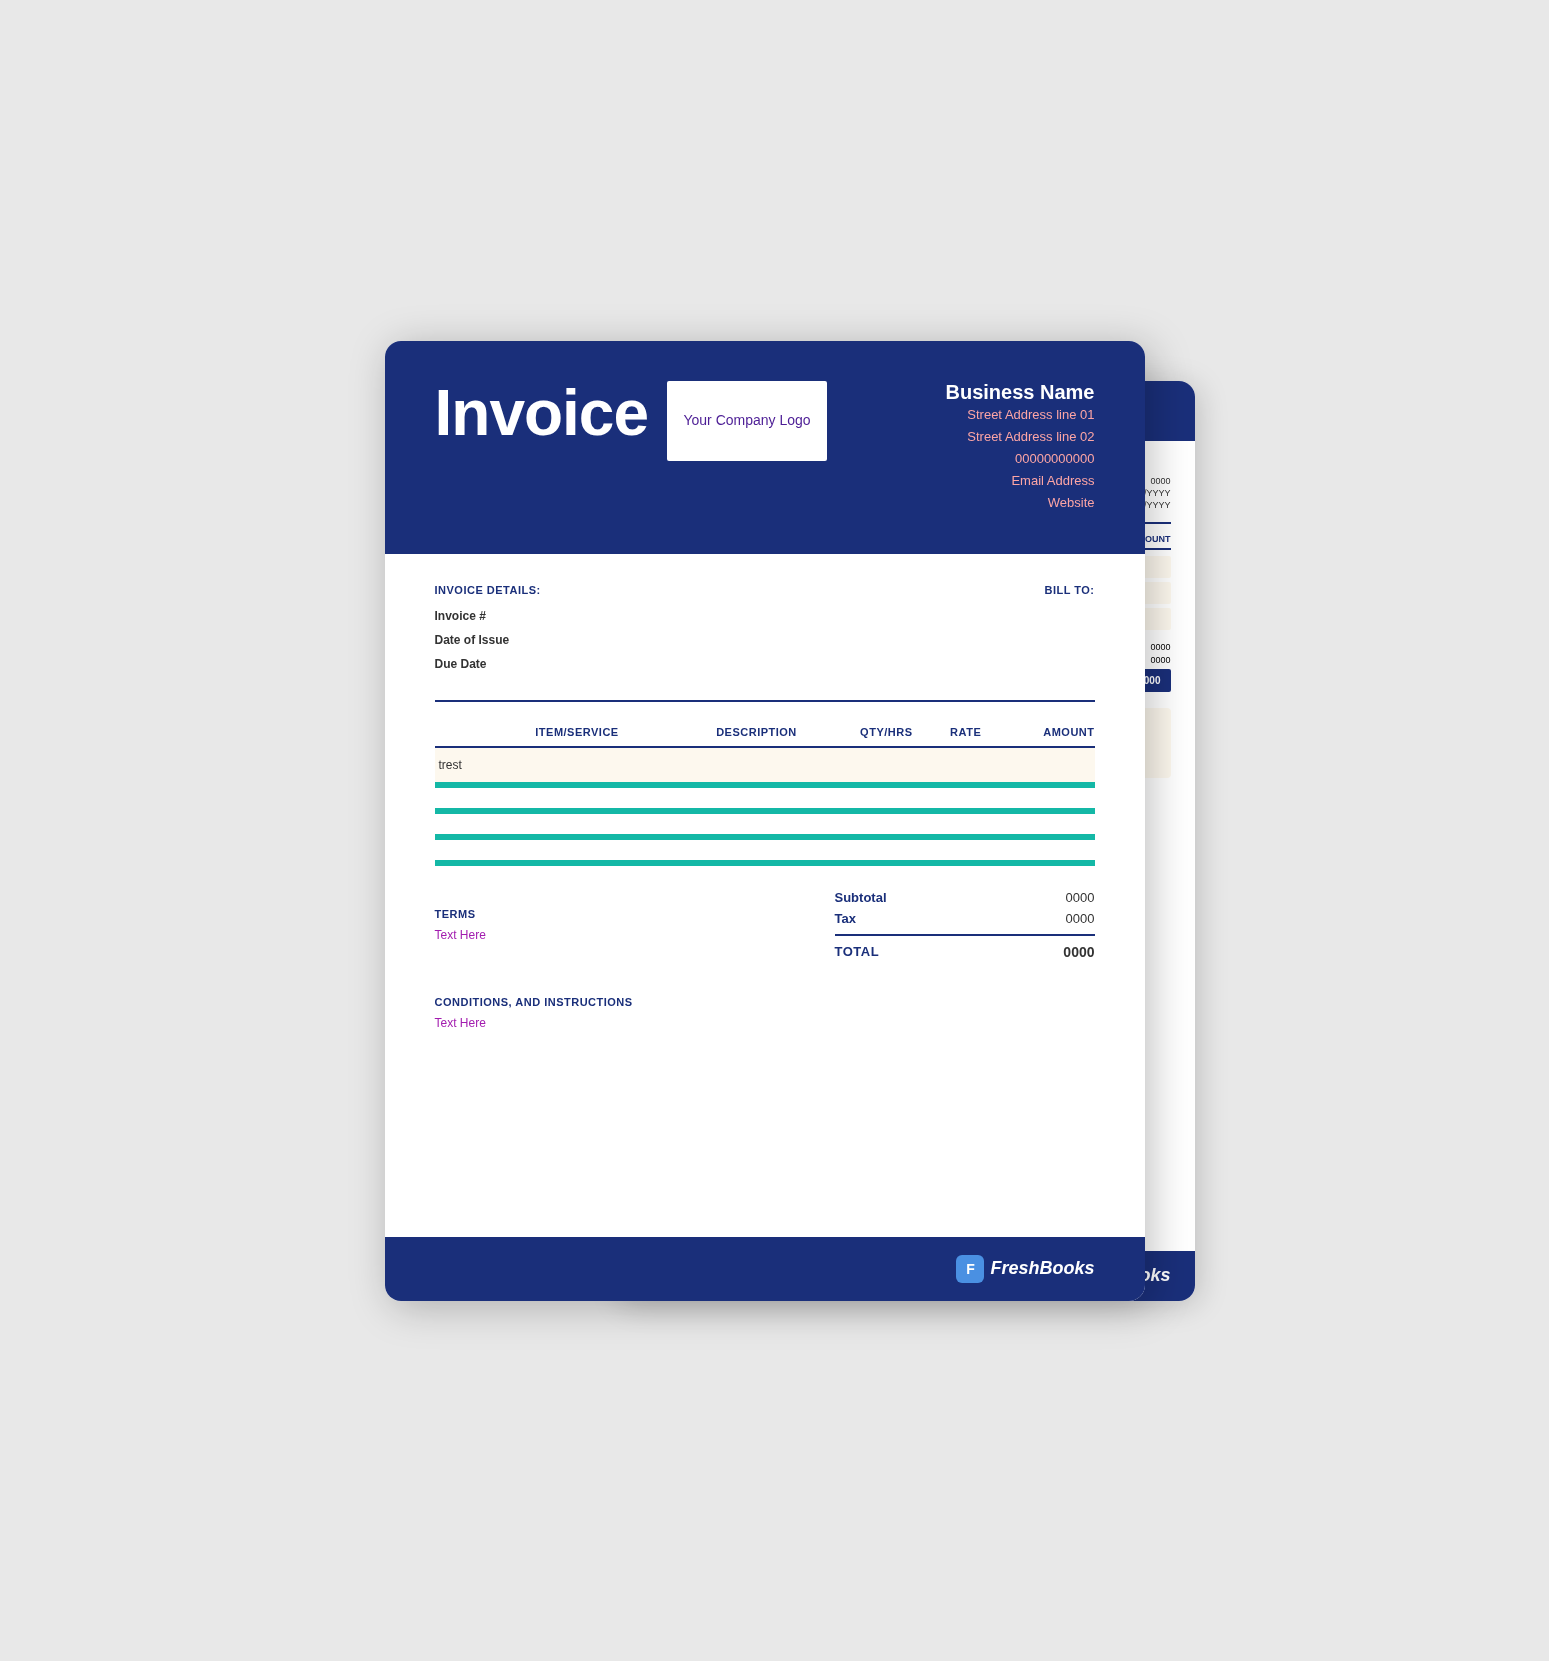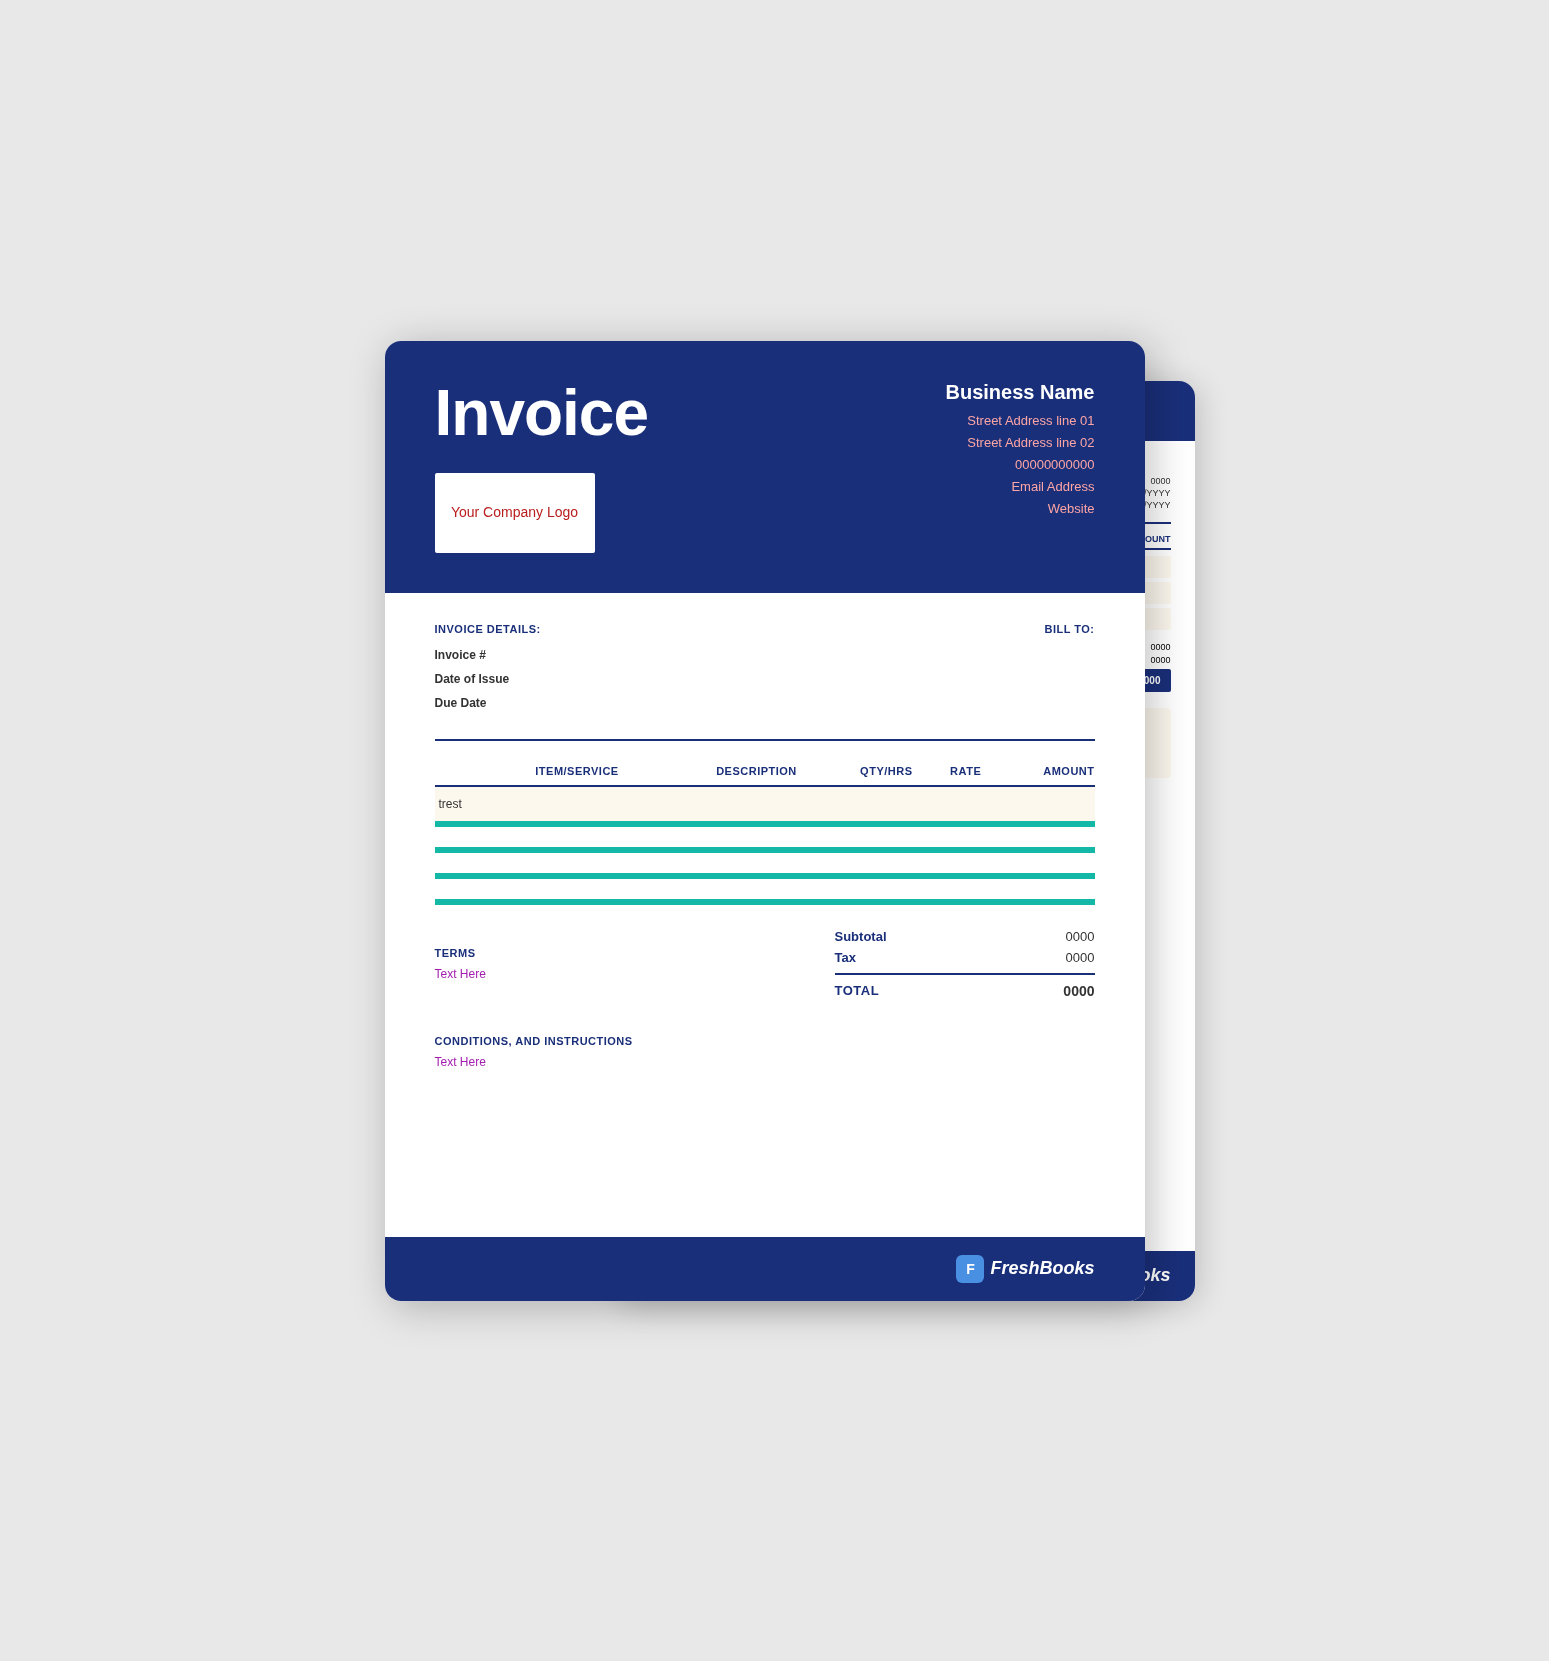--- a/index.html
+++ b/index.html
@@ -175,22 +175,22 @@
     .invoice-header {
       background: #1a2f7a;
       padding: 40px 50px 40px 50px;
       display: flex;
       justify-content: space-between;
       align-items: flex-start;
     }
 
     .header-left {
       display: flex;
-      flex-direction: column;
-      gap: 28px;
+      flex-direction: row;
+      gap: 19px;
     }
 
     .invoice-title {
       font-size: 64px;
       font-weight: 900;
       color: #fff;
       line-height: 1;
       letter-spacing: -1px;
     }
 
@@ -199,36 +199,35 @@
       width: 160px;
       height: 80px;
       display: flex;
       align-items: center;
       justify-content: center;
       border-radius: 2px;
     }
 
     .logo-text {
       font-size: 14px;
-      color: #b91c1c;
+      color: #4c1d95;
       text-align: center;
       font-weight: normal;
       line-height: 1.3;
     }
 
     .header-right {
       text-align: right;
       color: #fff;
     }
 
     .business-name {
       font-size: 20px;
       font-weight: 900;
       color: #fff;
-      margin-bottom: 6px;
     }
 
     .business-detail {
       font-size: 13px;
       color: #fca5a5;
       line-height: 1.7;
     }
 
     
     .invoice-body {

